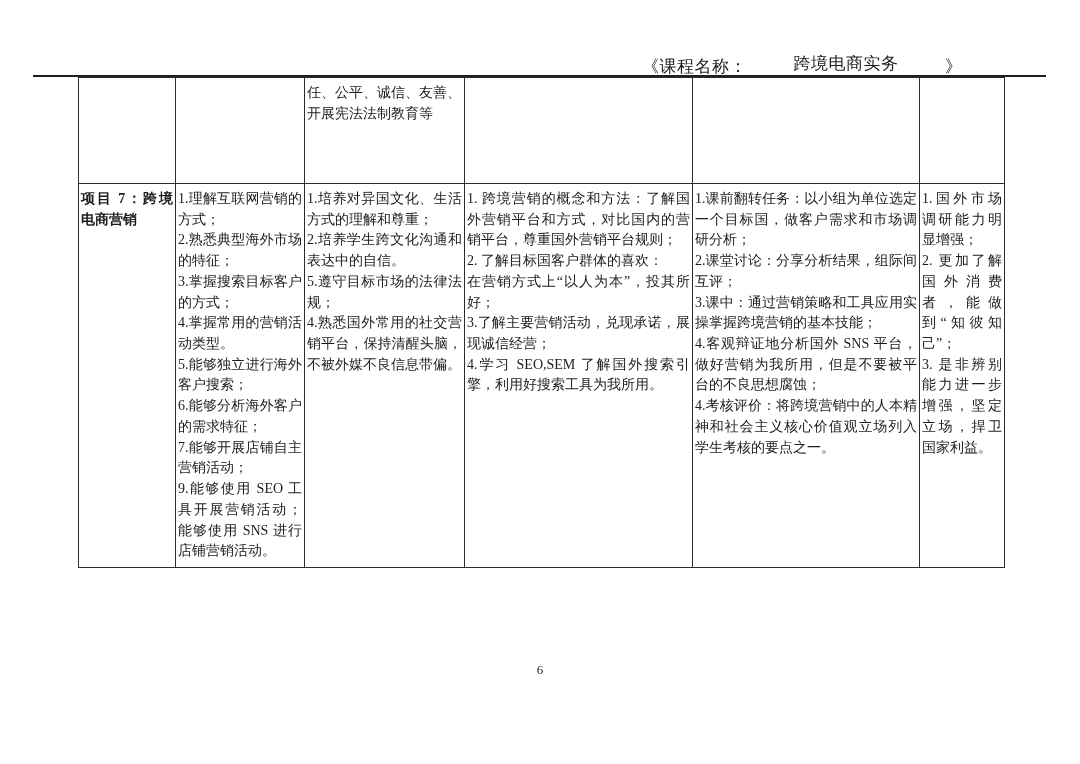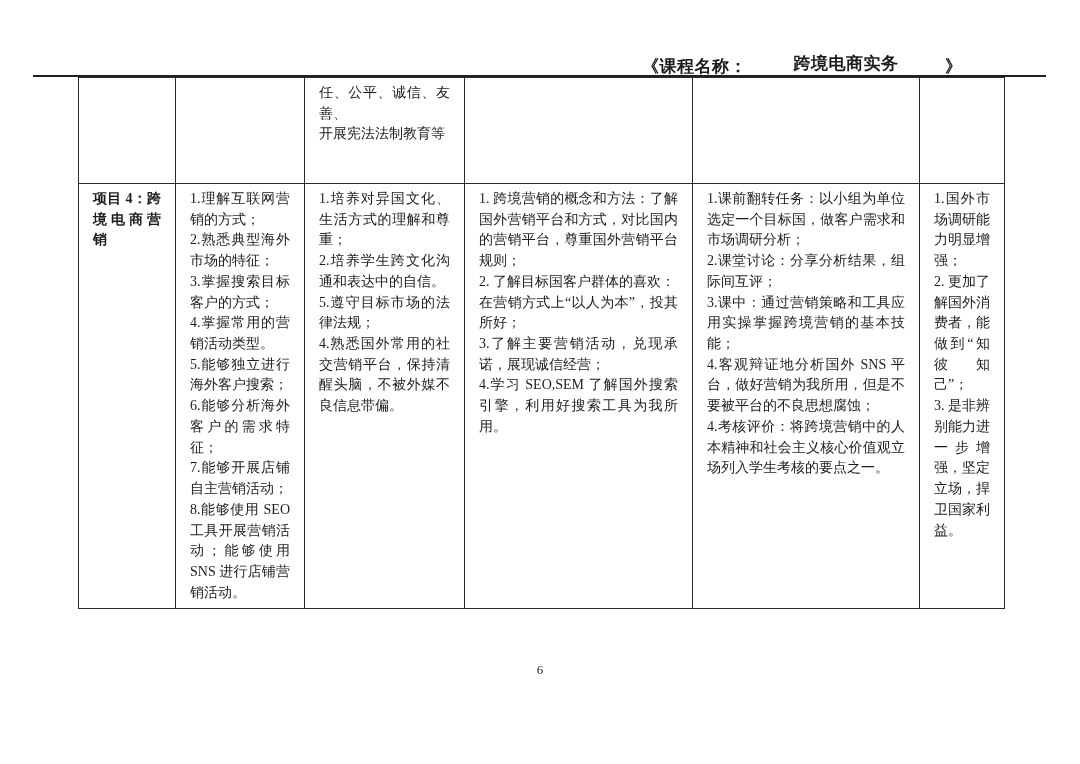--- a/index.html
+++ b/index.html
@@ -11,21 +11,21 @@
     background: #ffffff;
     font-family: "Liberation Serif", "DejaVu Serif", serif;
     color: #1c1c1c;
     overflow: hidden;
   }
   .doc-header {
     position: absolute;
     left: 642px;
     top: 52px;
     font-size: 17px;
-    font-weight: bold;
+    font-weight: normal;
     white-space: nowrap;
     letter-spacing: 0.5px;
   }
   .blank-underline {
     display: inline-block;
     width: 198px;
     text-align: center;
     border-bottom: 2px solid #2a2a2a;
     padding-bottom: 1px;
     vertical-align: bottom;
@@ -41,21 +41,21 @@
   table.syllabus {
     position: absolute;
     left: 78px;
     top: 77px;
     width: 926px;
     border-collapse: collapse;
     table-layout: fixed;
   }
   table.syllabus td {
     border: 1px solid #2b2b2b;
-    padding: 5px 14px;
+    padding: 5px 2px;
     font-size: 14px;
     line-height: 1.48;
     vertical-align: top;
     white-space: pre-line;
     text-align: justify;
     text-justify: inter-character;
     overflow: hidden;
   }
   tr.row-prev { height: 106px; }
   tr.row-main { height: 371px; }
@@ -101,29 +101,29 @@
       <tr class="row-prev">
         <td></td>
         <td></td>
         <td>任、公平、诚信、友善、
 开展宪法法制教育等</td>
         <td></td>
         <td></td>
         <td></td>
       </tr>
       <tr class="row-main">
-        <td class="cell-project">项目 4：跨境电商营销</td>
+        <td class="cell-project">项目 7：跨境电商营销</td>
         <td>1.理解互联网营销的方式；
 2.熟悉典型海外市场的特征；
 3.掌握搜索目标客户的方式；
 4.掌握常用的营销活动类型。
 5.能够独立进行海外客户搜索；
 6.能够分析海外客户的需求特征；
 7.能够开展店铺自主营销活动；
-8.能够使用 SEO 工具开展营销活动；能够使用 SNS 进行店铺营销活动。</td>
+9.能够使用 SEO 工具开展营销活动；能够使用 SNS 进行店铺营销活动。</td>
         <td class="v-mid">1.培养对异国文化、生活方式的理解和尊重；
 2.培养学生跨文化沟通和表达中的自信。
 5.遵守目标市场的法律法规；
 4.熟悉国外常用的社交营销平台，保持清醒头脑，不被外媒不良信息带偏。</td>
         <td class="v-mid">1. 跨境营销的概念和方法：了解国外营销平台和方式，对比国内的营销平台，尊重国外营销平台规则；
 2. 了解目标国客户群体的喜欢：
 在营销方式上“以人为本”，投其所好；
 3.了解主要营销活动，兑现承诺，展现诚信经营；
 4.学习 SEO,SEM 了解国外搜索引擎，利用好搜索工具为我所用。</td>
         <td class="v-mid">1.课前翻转任务：以小组为单位选定一个目标国，做客户需求和市场调研分析；

